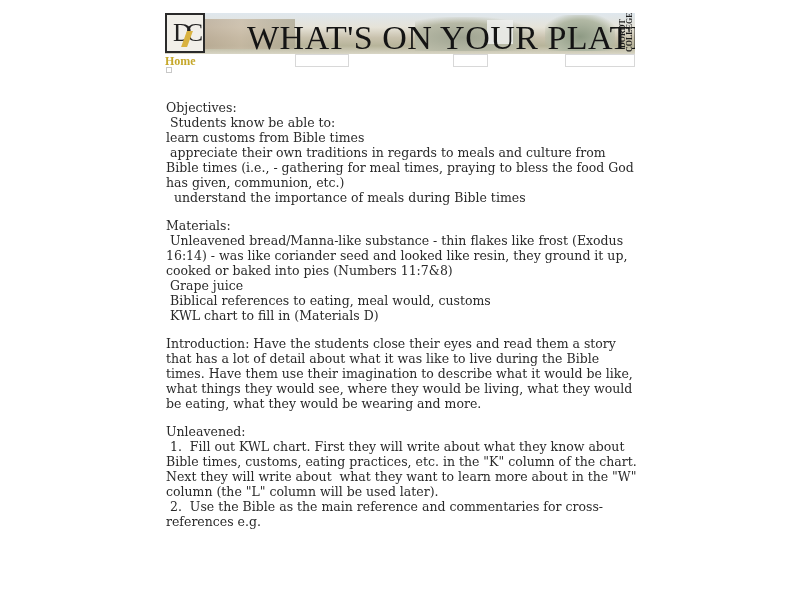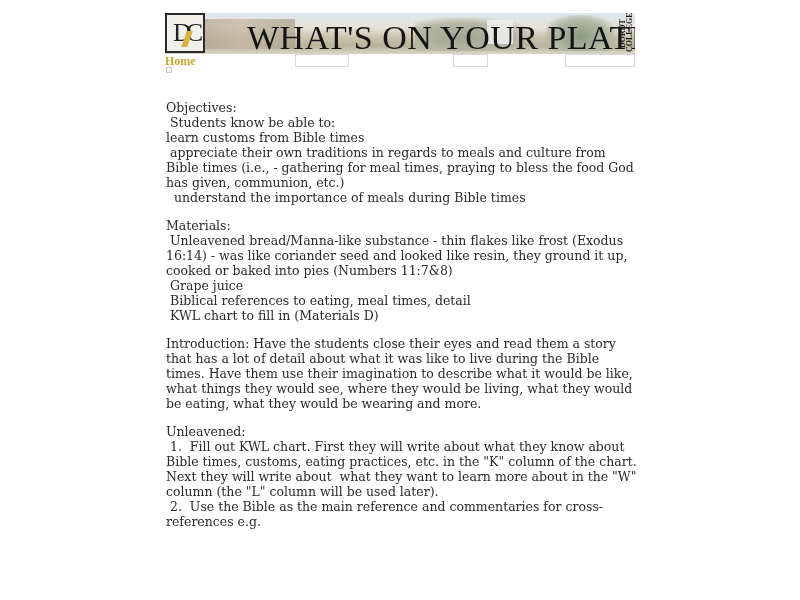--- a/index.html
+++ b/index.html
@@ -80,21 +80,21 @@
     <span class="line"> Students know be able to:</span>
     <span class="line">learn customs from Bible times</span>
     <span class="line"> appreciate their own traditions in regards to meals and culture from Bible times (i.e., - gathering for meal times, praying to bless the food God has given, communion, etc.)</span>
     <span class="line">  understand the importance of meals during Bible times</span>
   </p>
 
   <p>
     <span class="line">Materials:</span>
     <span class="line"> Unleavened bread/Manna-like substance - thin flakes like frost (Exodus 16:14) - was like coriander seed and looked like resin, they ground it up, cooked or baked into pies (Numbers 11:7&amp;8)</span>
     <span class="line"> Grape juice</span>
-    <span class="line"> Biblical references to eating, meal times, detail</span>
+    <span class="line"> Biblical references to eating, meal would, customs</span>
     <span class="line"> KWL chart to fill in (Materials D)</span>
   </p>
 
   <p>Introduction: Have the students close their eyes and read them a story that has a lot of detail about what it was like to live during the Bible times. Have them use their imagination to describe what it would be like, what things they would see, where they would be living, what they would be eating, what they would be wearing and more.</p>
 
   <p>
     <span class="line">Unleavened:</span>
     <span class="line"> 1.  Fill out KWL chart. First they will write about what they know about Bible times, customs, eating practices, etc. in the "K" column of the chart. Next they will write about  what they want to learn more about in the "W" column (the "L" column will be used later).</span>
     <span class="line"> 2.  Use the Bible as the main reference and commentaries for cross-references e.g.</span>
   </p>

